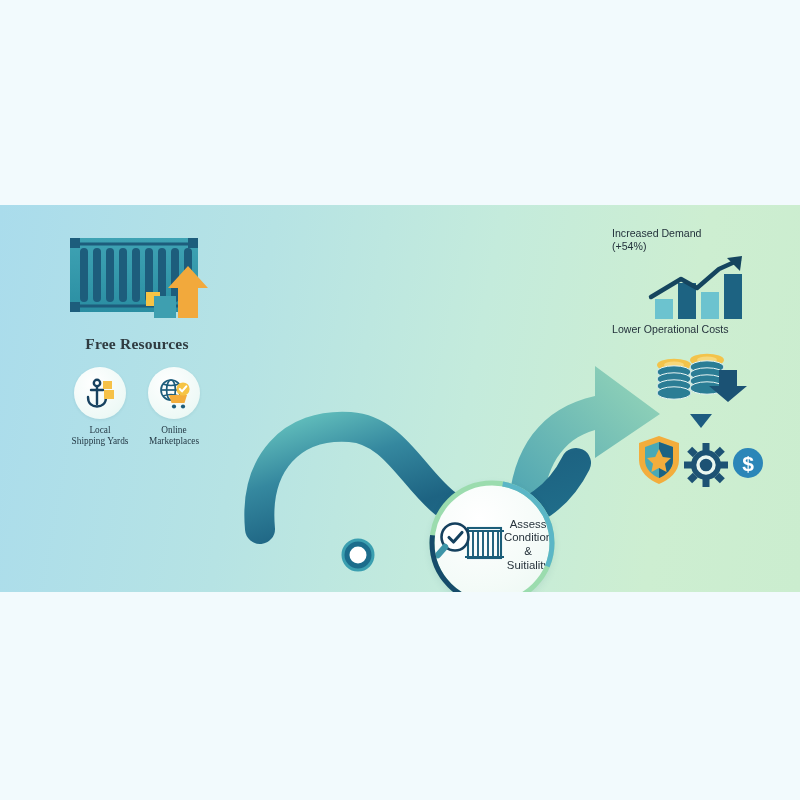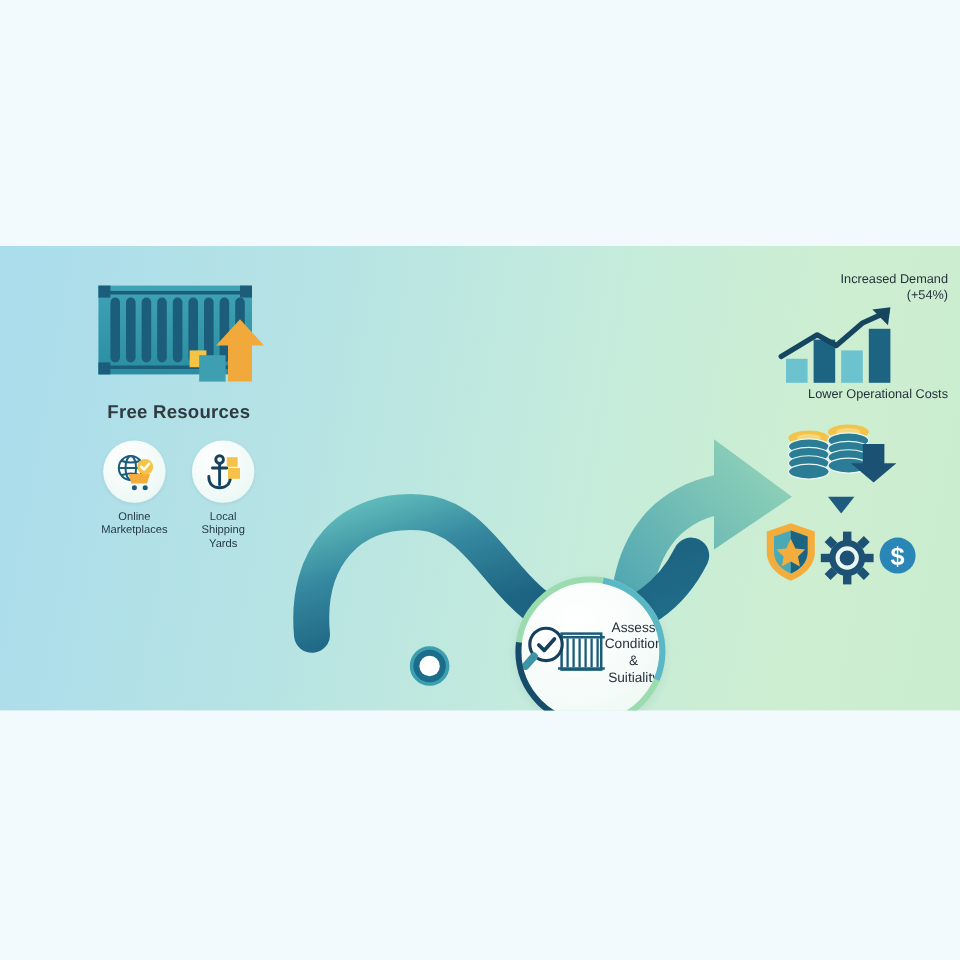--- a/index.html
+++ b/index.html
@@ -12,39 +12,39 @@
   #stage{position:relative;width:800px;height:800px;}
 
   
   .banner{
     position:absolute;left:0;top:205px;width:800px;height:387px;
     background:linear-gradient(100deg,#aadcec 0%,#b6e3e4 32%,#c4ebdc 58%,#cdeed1 82%,#cbedcf 100%);
     overflow:hidden;
   }
 
   
-  .left-block{position:absolute;left:24px;top:25px;width:250px;text-align:center;}
+  .left-block{position:absolute;left:12px;top:25px;width:250px;text-align:center;font-family:Liberation Serif, serif;}
   .container-art{position:relative;width:150px;height:95px;margin:0 auto;}
   .sect-title{
     margin-top:10px;font-size:15.5px;font-weight:bold;color:#2f3b40;letter-spacing:.2px;
   }
   .mini-row{display:flex;justify-content:center;gap:12px;margin-top:14px;}
   .mini{width:62px;}
   .mini-disc{
     width:52px;height:52px;border-radius:50%;margin:0 auto;
     background:radial-gradient(circle at 38% 32%,#ffffff 0%,#eef9f6 70%,#e2f4ef 100%);
     display:flex;align-items:center;justify-content:center;
     box-shadow:0 1px 3px rgba(40,90,100,.10);
   }
   .mini-cap{
     margin-top:6px;font-size:9.3px;line-height:11.4px;color:#253a46;text-align:center;
   }
 
   
-  .right-block{position:absolute;left:612px;top:22px;width:178px;text-align:right;}
+  .right-block{position:absolute;left:612px;top:22px;width:178px;text-align:left;}
   .r-label{font-size:10.6px;line-height:13px;color:#24323c;font-weight:500;}
   .r-strong{font-size:10.8px;line-height:13.2px;color:#1f2d36;font-weight:600;}
   .r-art{margin:2px auto;}
   .tri{
     width:0;height:0;margin:4px auto 2px;
     border-left:11px solid transparent;border-right:11px solid transparent;
     border-top:14px solid #1d5b80;
   }
   .badges{display:flex;justify-content:center;align-items:flex-end;gap:2px;margin-top:6px;}
 
@@ -169,20 +169,39 @@
           <rect x="84" y="62" width="14" height="14" fill="#f6c445"></rect>
           <rect x="92" y="66" width="22" height="22" fill="#3e9fb0"></rect>
 
           <path d="M116 88 L116 58 L106 58 L126 36 L146 58 L136 58 L136 88 Z" fill="#f2a93c"></path>
         </svg>
       </div>
 
       <div class="sect-title">Free Resources</div>
 
       <div class="mini-row">
+
+        <div class="mini">
+          <div class="mini-disc">
+            <svg width="34" height="34">
+              <g stroke="#16415f" stroke-width="2.4" fill="none" stroke-linecap="round">
+                <circle cx="14" cy="7" r="3.2"></circle>
+                <line x1="14" y1="10.5" x2="14" y2="28"></line>
+                <line x1="8" y1="14" x2="20" y2="14"></line>
+                <path d="M5 21 C5 28 9.5 30.5 14 30.5 C18.5 30.5 23 28 23 21"></path>
+              </g>
+              <rect x="20" y="5" width="9" height="8" fill="#f6c148"></rect>
+              <rect x="21" y="14" width="10" height="9" fill="#f6c148"></rect>
+            </svg>
+          </div>
+          <div class="mini-cap">
+            <div>Local</div>
+            <div>Shipping Yards</div>
+          </div>
+        </div>
 
         <div class="mini">
           <div class="mini-disc">
             <svg width="34" height="34">
               <g stroke="#1d5d7c" stroke-width="1.7" fill="none">
                 <circle cx="14" cy="14" r="10"></circle>
                 <ellipse cx="14" cy="14" rx="4.4" ry="10"></ellipse>
                 <line x1="4" y1="14" x2="24" y2="14"></line>
                 <path d="M6 8 Q14 11 22 8"></path>
                 <path d="M6 20 Q14 17 22 20"></path>
@@ -195,39 +214,20 @@
               <circle cx="26" cy="13" r="6.6" fill="#f6c445"></circle>
               <path d="M22.8 13 L25 15.4 L29.3 10.4" fill="none" stroke="#ffffff" stroke-width="2.1" stroke-linecap="round" stroke-linejoin="round"></path>
             </svg>
           </div>
           <div class="mini-cap">
             <div>Online</div>
             <div>Marketplaces</div>
           </div>
         </div>
 
-        <div class="mini">
-          <div class="mini-disc">
-            <svg width="34" height="34">
-              <g stroke="#16415f" stroke-width="2.4" fill="none" stroke-linecap="round">
-                <circle cx="14" cy="7" r="3.2"></circle>
-                <line x1="14" y1="10.5" x2="14" y2="28"></line>
-                <line x1="8" y1="14" x2="20" y2="14"></line>
-                <path d="M5 21 C5 28 9.5 30.5 14 30.5 C18.5 30.5 23 28 23 21"></path>
-              </g>
-              <rect x="20" y="5" width="9" height="8" fill="#f6c148"></rect>
-              <rect x="21" y="14" width="10" height="9" fill="#f6c148"></rect>
-            </svg>
-          </div>
-          <div class="mini-cap">
-            <div>Local</div>
-            <div>Shipping Yards</div>
-          </div>
-        </div>
-
 
       </div>
     </div>
 
     <div class="right-block">
 
       <div class="r-label">
         <div>Increased Demand</div>
         <div>(+54%)</div>
       </div>

